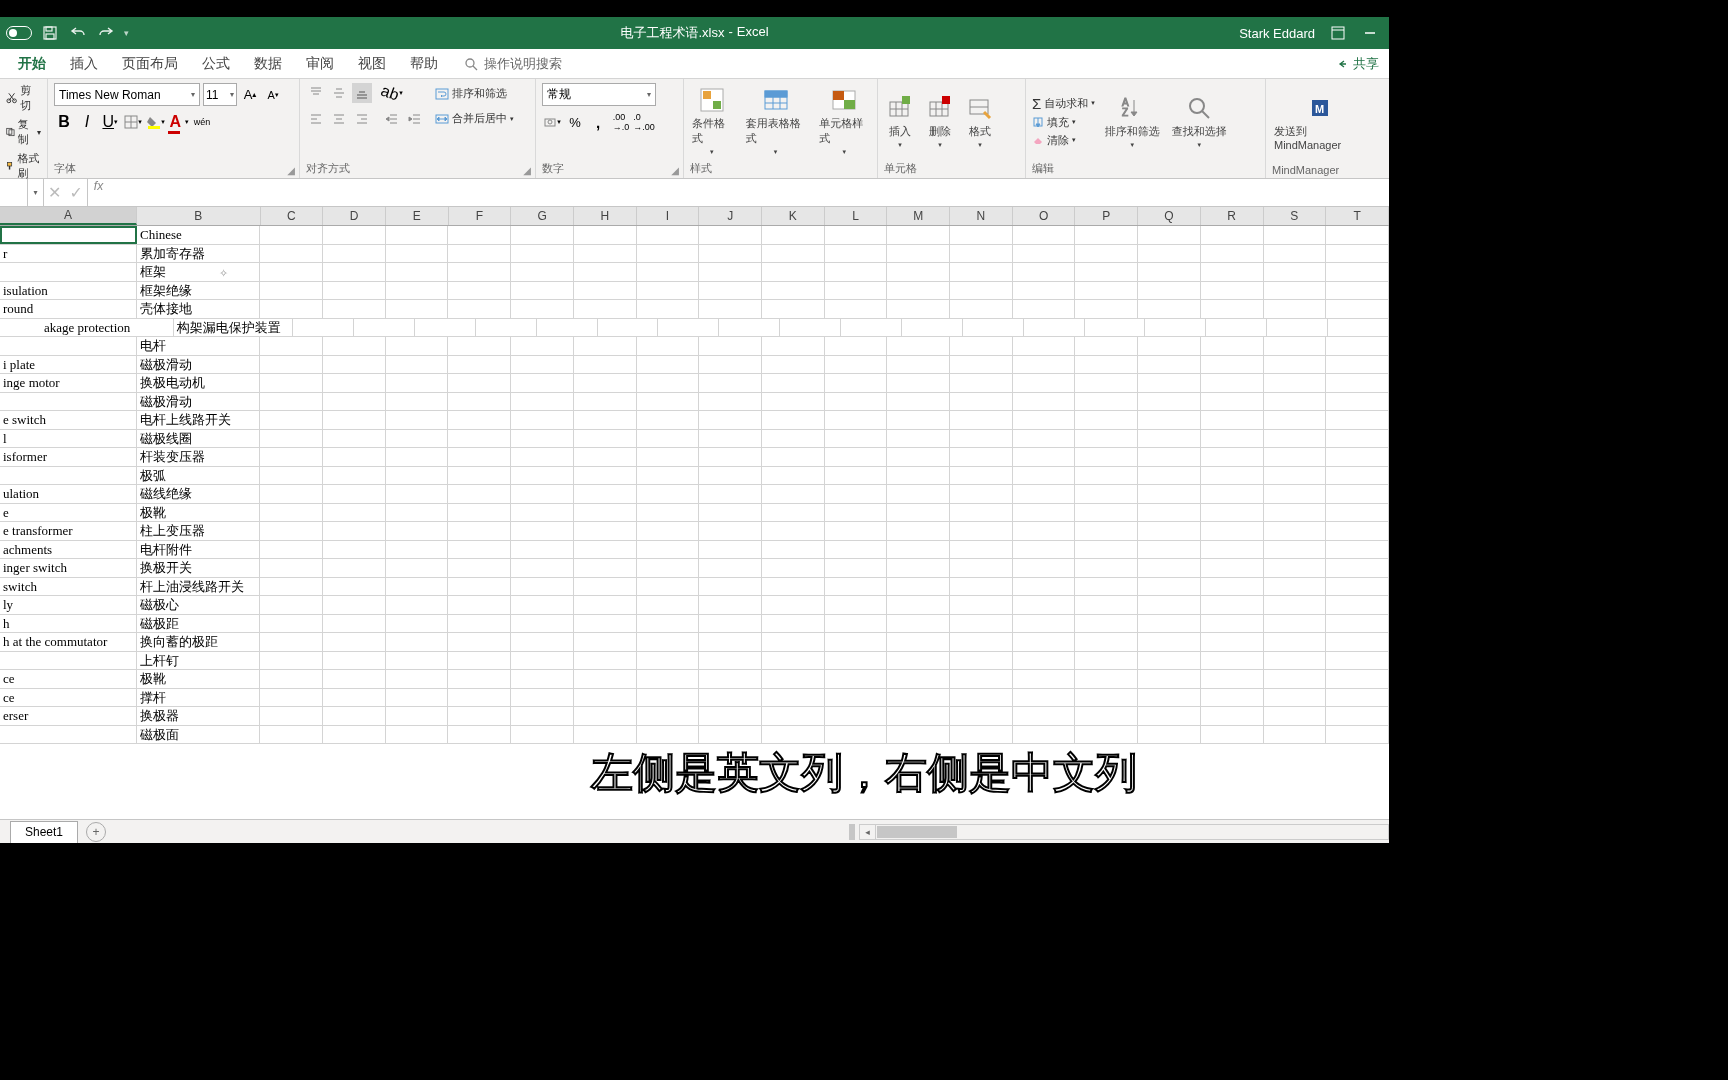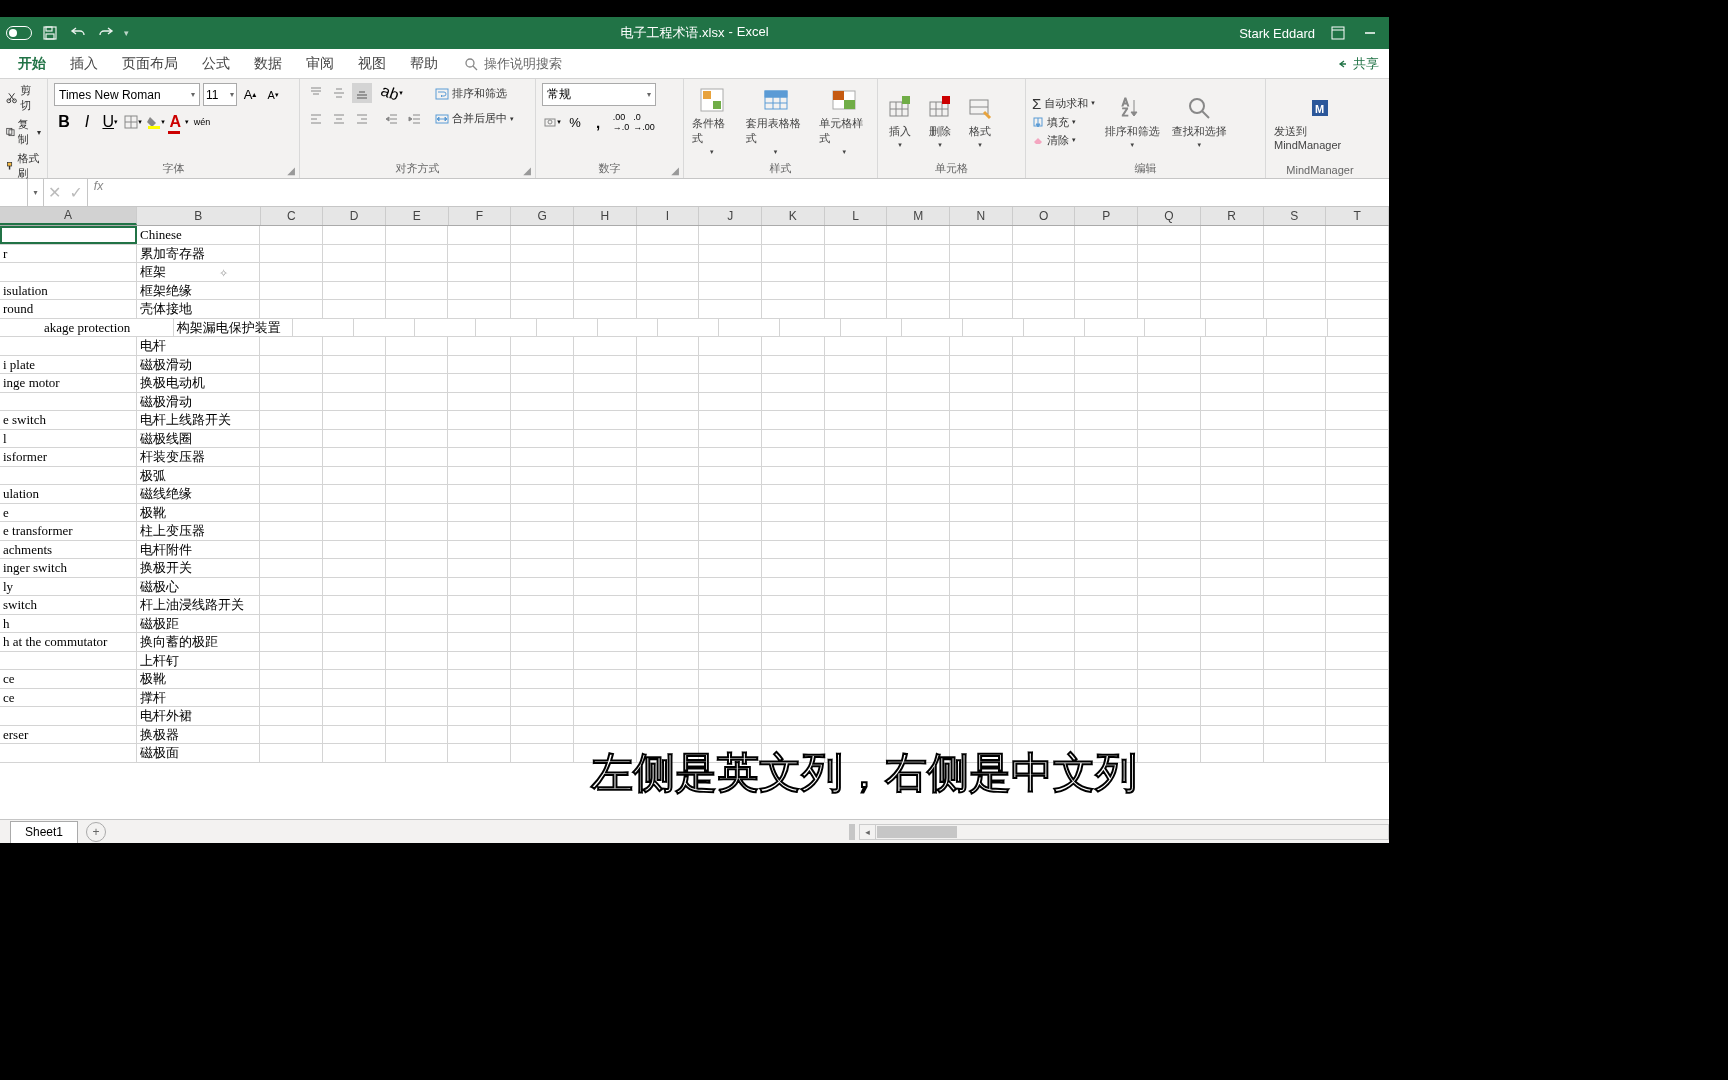--- a/index.html
+++ b/index.html
@@ -21,21 +21,21 @@
 .ribbon-tabs { height: 30px; background: #fff; border-bottom: 1px solid #d4d4d4; display: flex; align-items: stretch; padding-left:6px; }
 .tab { padding: 0 12px; font-size: 14px; color: #444; display: flex; align-items: center; cursor: pointer; }
 .tab.active { color: #217346; font-weight: 600; }
 .tell-me { display:flex; align-items:center; gap:6px; color:#666; font-size:13px; padding-left:14px;}
 .share-btn { margin-left:auto; color:#217346; font-size:13px; display:flex; align-items:center; padding:0 10px; gap:4px;}
 
 
 .ribbon { height: 100px; background: #f3f2f1; border-bottom: 1px solid #c6c6c6; display: flex; }
 .group { border-right: 1px solid #d9d9d9; display: flex; flex-direction: column; justify-content: space-between; padding: 4px 6px 2px; }
 .group-body { display: flex; align-items: center; gap: 6px; flex: 1; }
-.group-label { font-size: 11px; color: #666; text-align: center; padding-top:2px; position:relative;}
+.group-label { font-size: 11px; color: #666; text-align: left; padding-top:2px; position:relative;}
 .group-label .launcher { position:absolute; right:-2px; bottom:0; font-size:10px; color:#999;}
 .rb-btn, .rb-big { display: flex; flex-direction: column; align-items: center; font-size: 11px; color: #444; gap:2px; padding:2px; }
 .rb-big svg { width: 28px; height: 28px; }
 .rb-row { display:flex; gap:3px; align-items:center;}
 .rb-stack { display:flex; flex-direction:column; gap:2px;}
 .sm-btn { width:20px; height:20px; display:flex; align-items:center; justify-content:center; border:1px solid transparent;}
 .font-combo { width:146px; height:23px; background:#fff; border:1px solid #aaa; font-size:12px; padding:0 4px; display:flex; align-items:center; font-family:"Times New Roman",serif;}
 .size-combo { width:34px; height:23px; background:#fff; border:1px solid #aaa; font-size:12px; padding:0 2px; display:flex; align-items:center;}
 .num-combo { width:114px; height:23px; background:#fff; border:1px solid #aaa; font-size:12px; padding:0 4px; display:flex; align-items:center;}
 .dd-arr { margin-left:auto; font-size:8px; color:#666;}
@@ -929,20 +929,42 @@
           <div class="cell" style="width: 64px;"></div>
           <div class="cell" style="width: 64px;"></div>
           <div class="cell" style="width: 64px;"></div>
           <div class="cell" style="width: 64px;"></div>
           <div class="cell" style="width: 64px;"></div>
           <div class="cell" style="width: 64px;"></div>
           <div class="cell" style="width: 64px;"></div>
           <div class="cell" style="width: 64px;"></div>
         </div>
         <div class="row">
+          <div class="cell tnr" style="width: 140px;">switch</div>
+          <div class="cell tnr" style="width: 126px;">杆上油浸线路开关</div>
+          <div class="cell" style="width: 64px;"></div>
+          <div class="cell" style="width: 64px;"></div>
+          <div class="cell" style="width: 64px;"></div>
+          <div class="cell" style="width: 64px;"></div>
+          <div class="cell" style="width: 64px;"></div>
+          <div class="cell" style="width: 64px;"></div>
+          <div class="cell" style="width: 64px;"></div>
+          <div class="cell" style="width: 64px;"></div>
+          <div class="cell" style="width: 64px;"></div>
+          <div class="cell" style="width: 64px;"></div>
+          <div class="cell" style="width: 64px;"></div>
+          <div class="cell" style="width: 64px;"></div>
+          <div class="cell" style="width: 64px;"></div>
+          <div class="cell" style="width: 64px;"></div>
+          <div class="cell" style="width: 64px;"></div>
+          <div class="cell" style="width: 64px;"></div>
+          <div class="cell" style="width: 64px;"></div>
+          <div class="cell" style="width: 64px;"></div>
+        </div>
+        <div class="row">
           <div class="cell tnr" style="width: 140px;">ly</div>
           <div class="cell tnr" style="width: 126px;">磁极心</div>
           <div class="cell" style="width: 64px;"></div>
           <div class="cell" style="width: 64px;"></div>
           <div class="cell" style="width: 64px;"></div>
           <div class="cell" style="width: 64px;"></div>
           <div class="cell" style="width: 64px;"></div>
           <div class="cell" style="width: 64px;"></div>
           <div class="cell" style="width: 64px;"></div>
           <div class="cell" style="width: 64px;"></div>
@@ -951,42 +973,20 @@
           <div class="cell" style="width: 64px;"></div>
           <div class="cell" style="width: 64px;"></div>
           <div class="cell" style="width: 64px;"></div>
           <div class="cell" style="width: 64px;"></div>
           <div class="cell" style="width: 64px;"></div>
           <div class="cell" style="width: 64px;"></div>
           <div class="cell" style="width: 64px;"></div>
           <div class="cell" style="width: 64px;"></div>
         </div>
         <div class="row">
-          <div class="cell tnr" style="width: 140px;">switch</div>
-          <div class="cell tnr" style="width: 126px;">杆上油浸线路开关</div>
-          <div class="cell" style="width: 64px;"></div>
-          <div class="cell" style="width: 64px;"></div>
-          <div class="cell" style="width: 64px;"></div>
-          <div class="cell" style="width: 64px;"></div>
-          <div class="cell" style="width: 64px;"></div>
-          <div class="cell" style="width: 64px;"></div>
-          <div class="cell" style="width: 64px;"></div>
-          <div class="cell" style="width: 64px;"></div>
-          <div class="cell" style="width: 64px;"></div>
-          <div class="cell" style="width: 64px;"></div>
-          <div class="cell" style="width: 64px;"></div>
-          <div class="cell" style="width: 64px;"></div>
-          <div class="cell" style="width: 64px;"></div>
-          <div class="cell" style="width: 64px;"></div>
-          <div class="cell" style="width: 64px;"></div>
-          <div class="cell" style="width: 64px;"></div>
-          <div class="cell" style="width: 64px;"></div>
-          <div class="cell" style="width: 64px;"></div>
-        </div>
-        <div class="row">
           <div class="cell tnr" style="width: 140px;">h</div>
           <div class="cell tnr" style="width: 126px;">磁极距</div>
           <div class="cell" style="width: 64px;"></div>
           <div class="cell" style="width: 64px;"></div>
           <div class="cell" style="width: 64px;"></div>
           <div class="cell" style="width: 64px;"></div>
           <div class="cell" style="width: 64px;"></div>
           <div class="cell" style="width: 64px;"></div>
           <div class="cell" style="width: 64px;"></div>
           <div class="cell" style="width: 64px;"></div>
@@ -1063,42 +1063,20 @@
           <div class="cell" style="width: 64px;"></div>
           <div class="cell" style="width: 64px;"></div>
           <div class="cell" style="width: 64px;"></div>
           <div class="cell" style="width: 64px;"></div>
           <div class="cell" style="width: 64px;"></div>
           <div class="cell" style="width: 64px;"></div>
         </div>
         <div class="row">
           <div class="cell tnr" style="width: 140px;">ce</div>
           <div class="cell tnr" style="width: 126px;">撑杆</div>
-          <div class="cell" style="width: 64px;"></div>
-          <div class="cell" style="width: 64px;"></div>
-          <div class="cell" style="width: 64px;"></div>
-          <div class="cell" style="width: 64px;"></div>
-          <div class="cell" style="width: 64px;"></div>
-          <div class="cell" style="width: 64px;"></div>
-          <div class="cell" style="width: 64px;"></div>
-          <div class="cell" style="width: 64px;"></div>
-          <div class="cell" style="width: 64px;"></div>
-          <div class="cell" style="width: 64px;"></div>
-          <div class="cell" style="width: 64px;"></div>
-          <div class="cell" style="width: 64px;"></div>
-          <div class="cell" style="width: 64px;"></div>
-          <div class="cell" style="width: 64px;"></div>
-          <div class="cell" style="width: 64px;"></div>
-          <div class="cell" style="width: 64px;"></div>
-          <div class="cell" style="width: 64px;"></div>
-          <div class="cell" style="width: 64px;"></div>
-        </div>
-        <div class="row">
-          <div class="cell tnr" style="width: 140px;"></div>
-          <div class="cell tnr" style="width: 126px;">电杆外裙</div>
           <div class="cell" style="width: 64px;"></div>
           <div class="cell" style="width: 64px;"></div>
           <div class="cell" style="width: 64px;"></div>
           <div class="cell" style="width: 64px;"></div>
           <div class="cell" style="width: 64px;"></div>
           <div class="cell" style="width: 64px;"></div>
           <div class="cell" style="width: 64px;"></div>
           <div class="cell" style="width: 64px;"></div>
           <div class="cell" style="width: 64px;"></div>
           <div class="cell" style="width: 64px;"></div>

